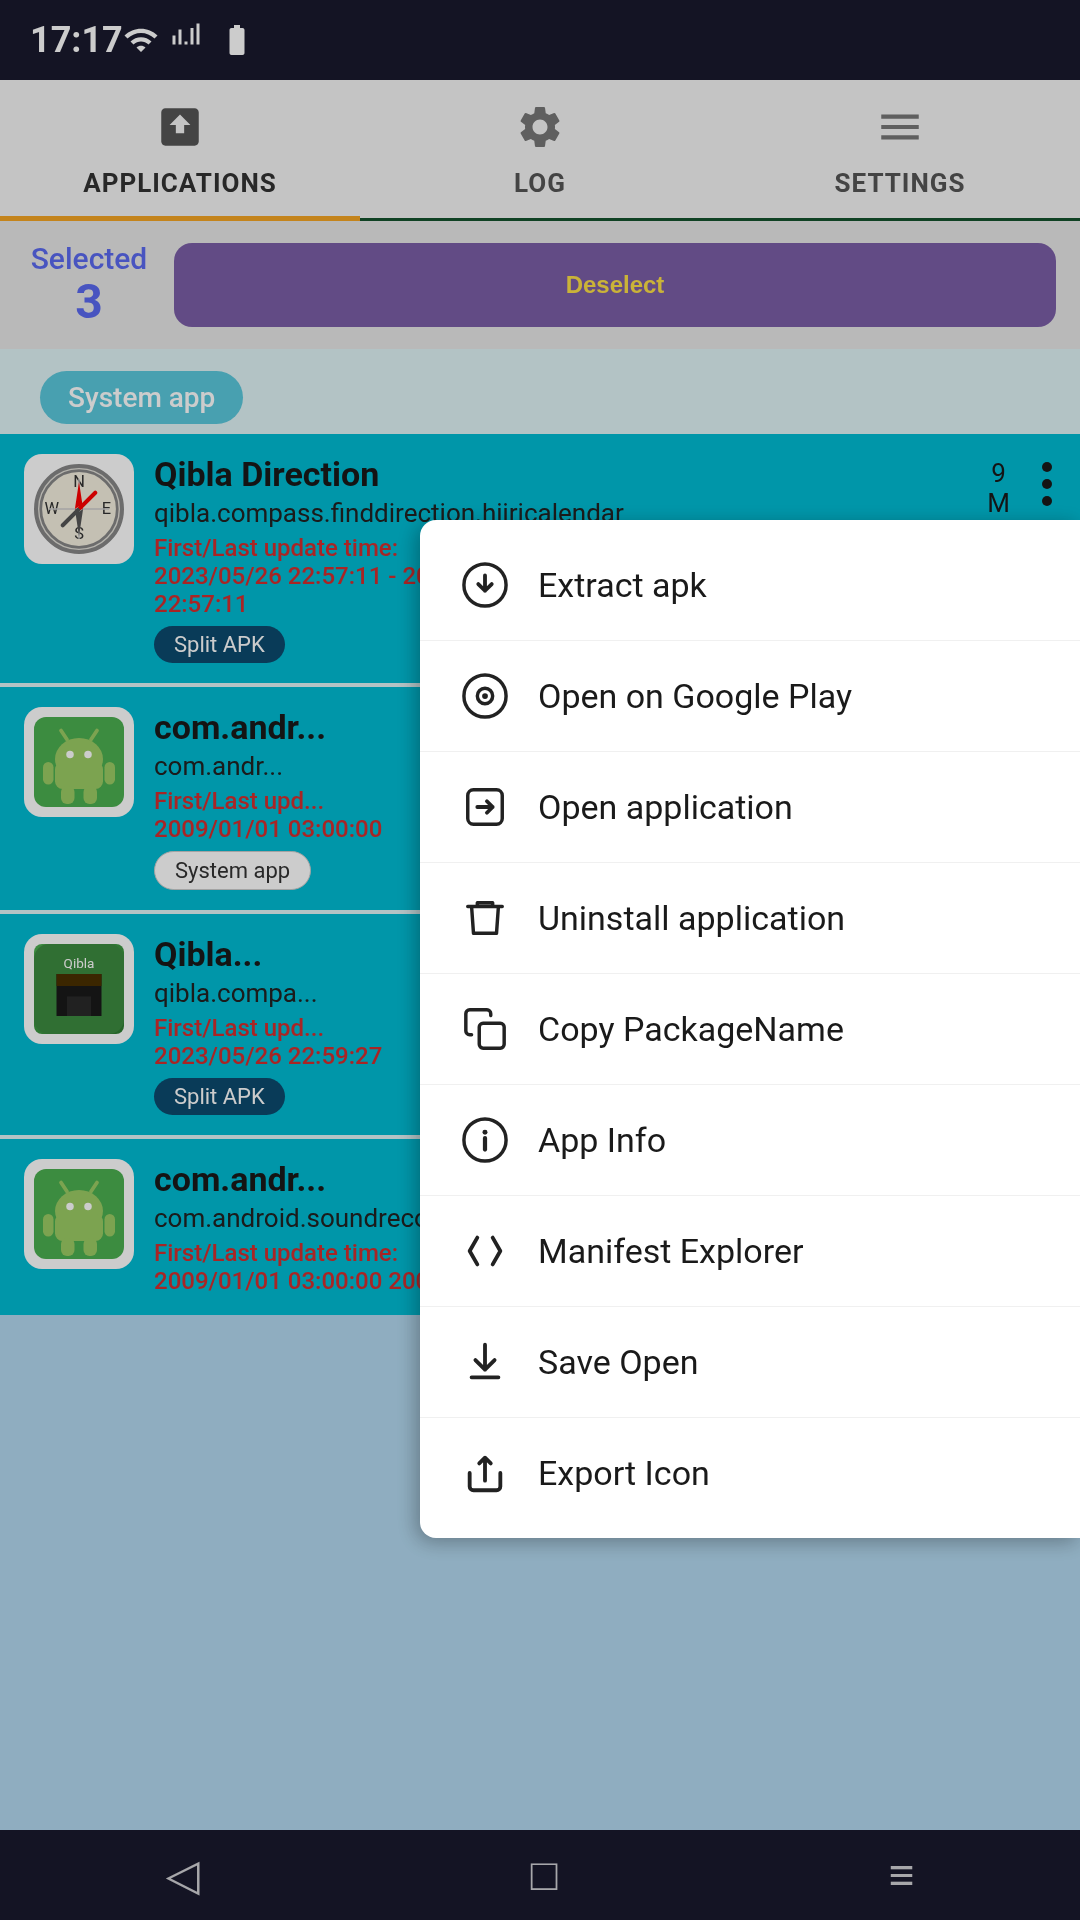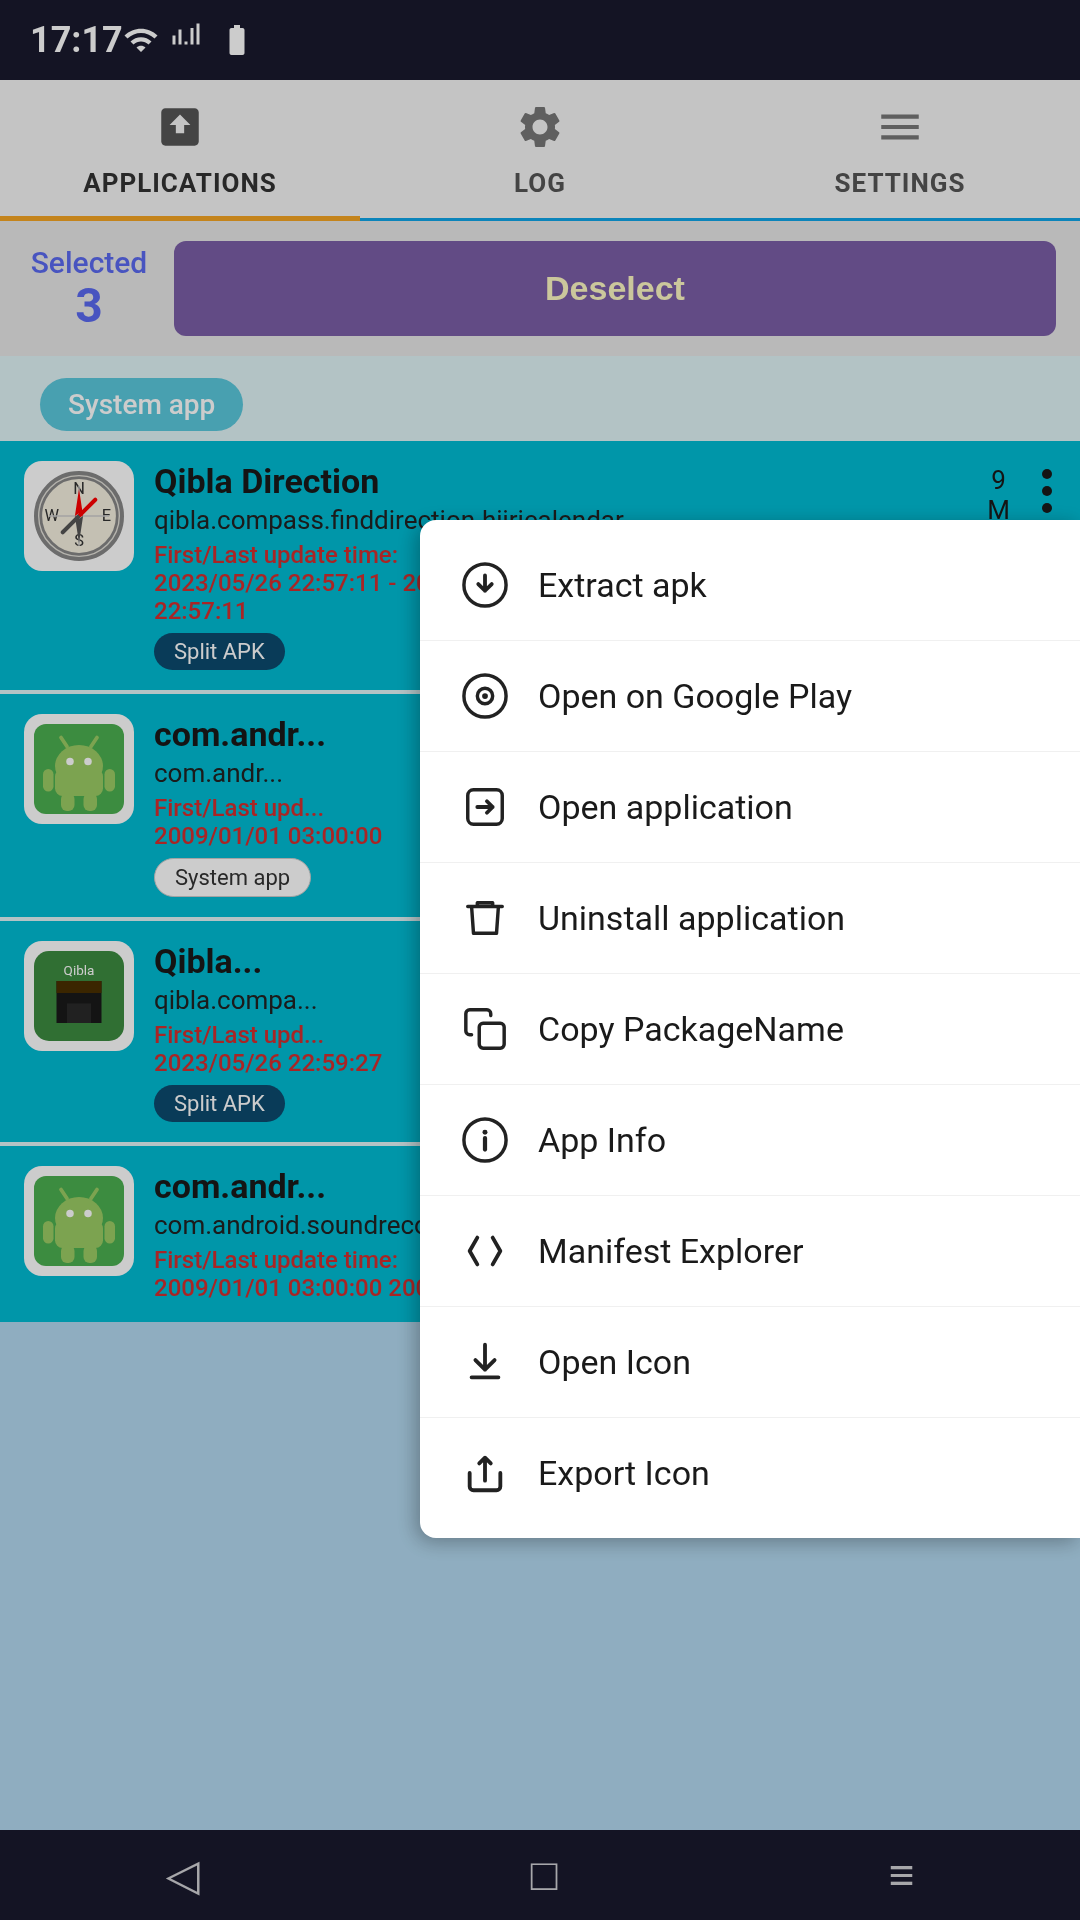--- a/index.html
+++ b/index.html
@@ -31,21 +31,21 @@
     .status-icons {
       display: flex;
       align-items: center;
       gap: 12px;
     }
 
     
     .top-nav {
       background: #f5f5f5;
       display: flex;
-      border-bottom: 3px solid #0ea5e9;
+      border-bottom: 3px solid #14532d;
     }
     .nav-tab {
       flex: 1;
       display: flex;
       flex-direction: column;
       align-items: center;
       padding: 22px 0 18px;
       position: relative;
       cursor: pointer;
     }
@@ -89,25 +89,25 @@
     }
     .selected-num {
       font-size: 48px;
       color: #5b6af0;
       font-weight: bold;
       line-height: 1.1;
     }
     .deselect-btn {
       flex: 1;
       background: #7b5ea7;
-      color: #fef9c3;
+      color: #fde047;
       border: none;
-      border-radius: 12px;
+      border-radius: 18px;
       padding: 28px 0;
-      font-size: 34px;
+      font-size: 24px;
       font-weight: bold;
       cursor: pointer;
     }
     .extract-btn {
       flex: 1;
       background: #5b34c9;
       color: white;
       border: none;
       border-radius: 18px;
       padding: 28px 0;
@@ -313,21 +313,21 @@
       position: absolute;
       border-radius: 2px;
       transform: rotate(45deg);
     }
 
     
     .qibla-icon {
       width: 90px;
       height: 90px;
       background: linear-gradient(135deg, #4CAF50, #2E7D32);
-      border-radius: 21px;
+      border-radius: 8px;
       display: flex;
       align-items: center;
       justify-content: center;
     }
   </style>
 </head>
 <body>
 
 <div class="status-bar">
   <span class="status-time">17:17</span>
@@ -580,21 +580,21 @@
     </span>
     <span class="menu-label">Manifest Explorer</span>
   </div>
 
   <div class="menu-item">
     <span class="menu-icon">
       <svg width="46" height="46" viewBox="0 0 24 24">
           <path d="M12 3v13M7 11l5 5 5-5M5 20h14" stroke="#222" stroke-width="2" stroke-linecap="round" stroke-linejoin="round" fill="none"></path>
         </svg>
     </span>
-    <span class="menu-label">Open Icon</span>
+    <span class="menu-label">Save Open</span>
   </div>
 
   <div class="menu-item">
     <span class="menu-icon">
       <svg width="46" height="46" viewBox="0 0 24 24">
           <path d="M4 12v7a2 2 0 002 2h12a2 2 0 002-2v-7M15 7l-3-3-3 3M12 4v12" stroke="#222" stroke-width="2" stroke-linecap="round" stroke-linejoin="round" fill="none"></path>
         </svg>
     </span>
     <span class="menu-label">Export Icon</span>
   </div>

